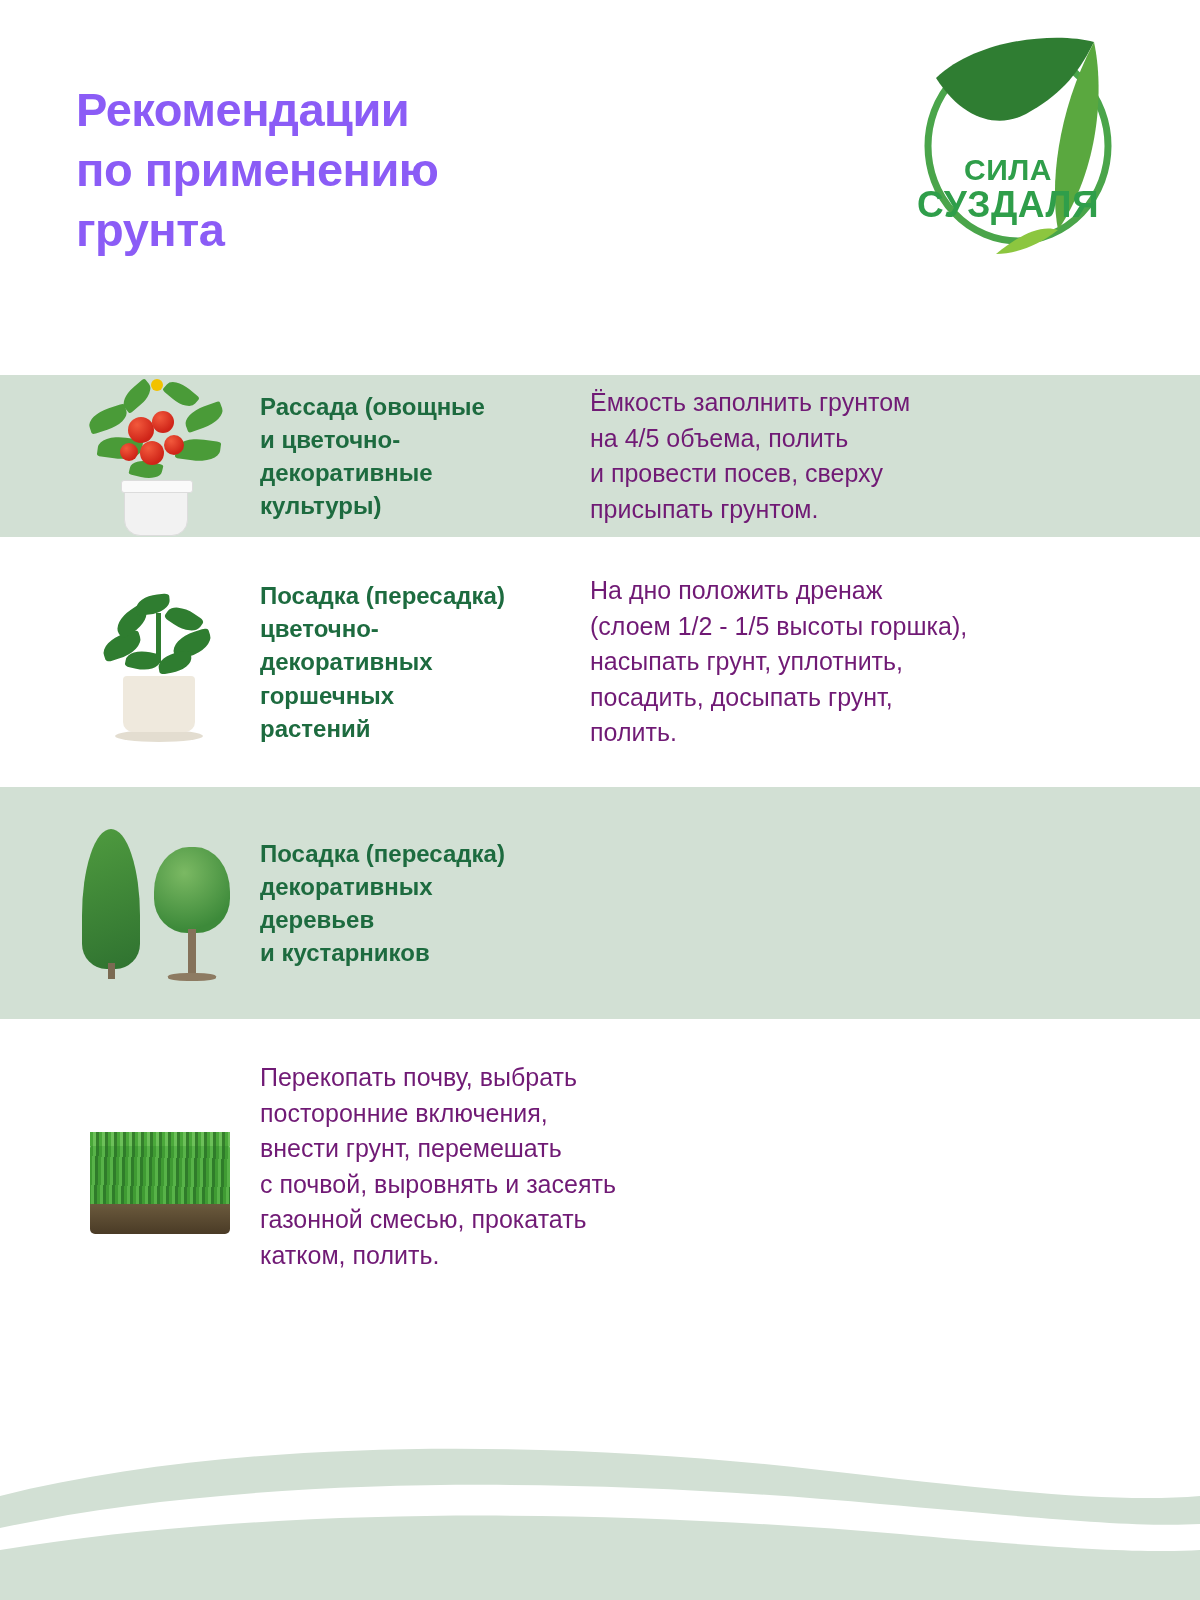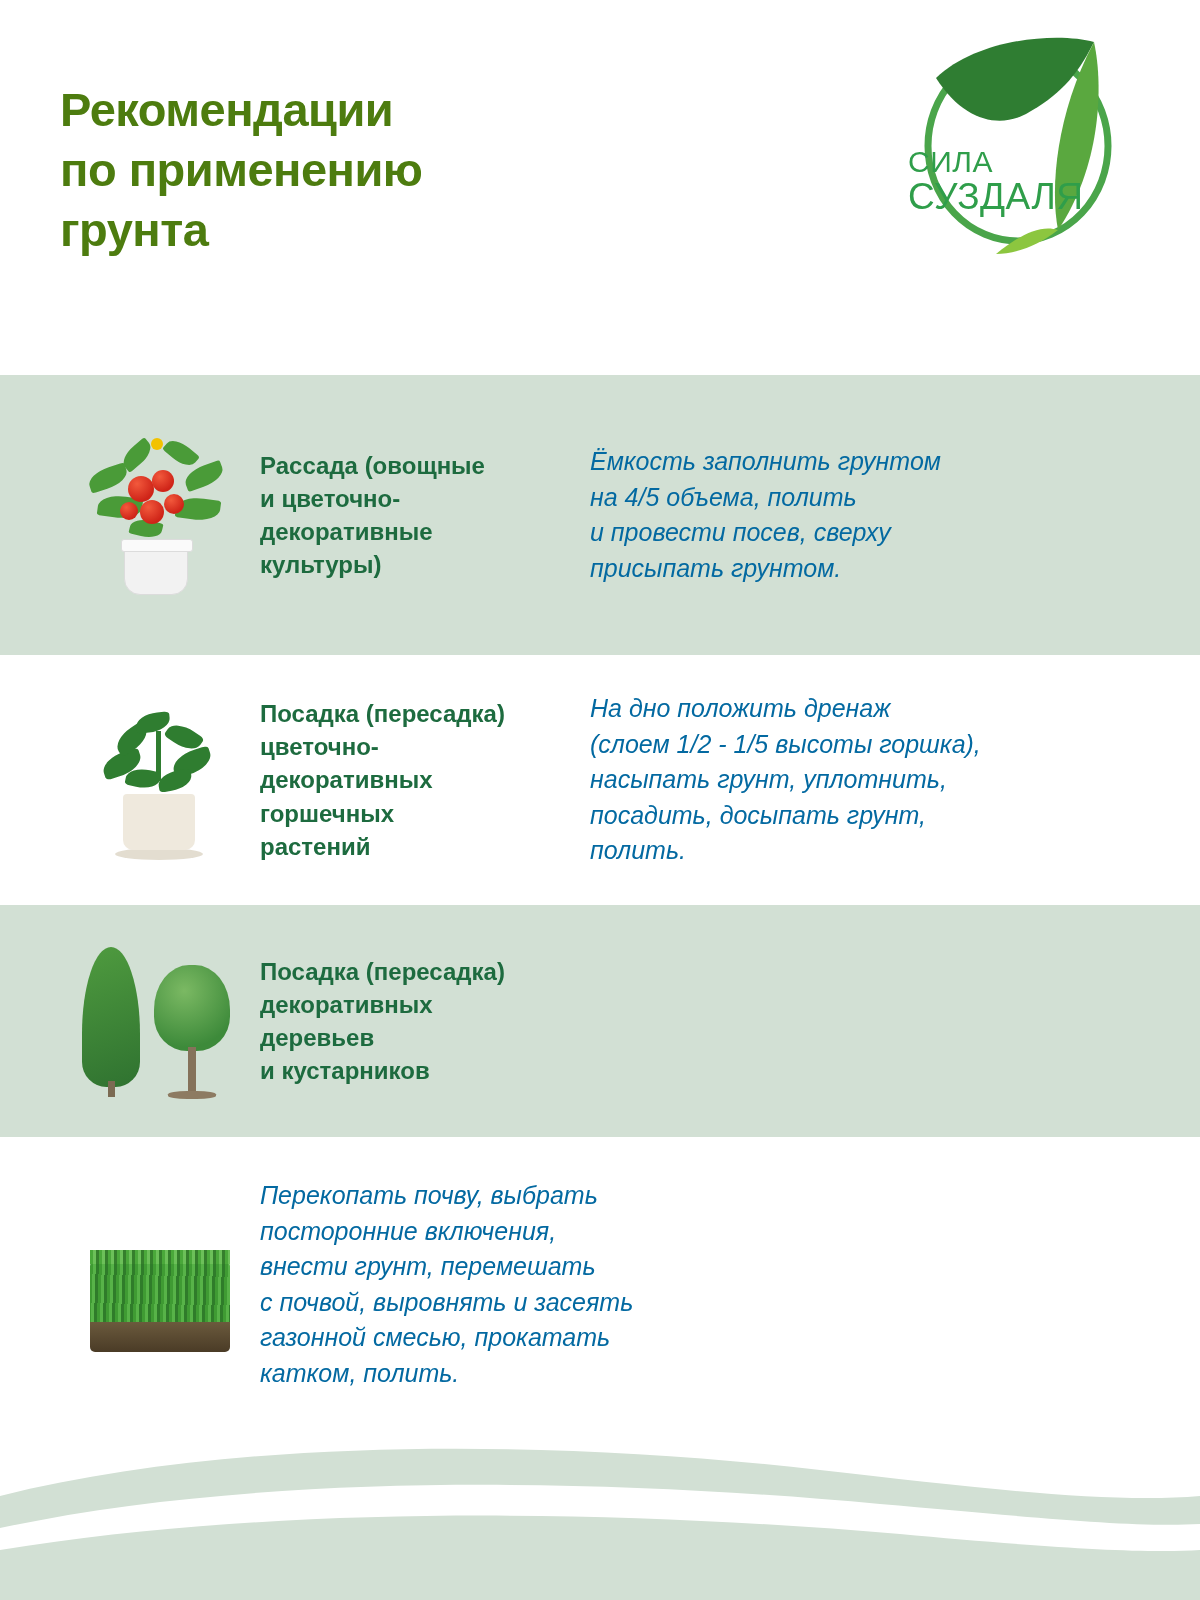--- a/index.html
+++ b/index.html
@@ -26,41 +26,43 @@
   .header {
     position: relative;
     height: 375px;
     box-sizing: border-box;
     padding: 80px 60px 0 60px;
   }
   .title {
     font-size: 47px;
     line-height: 1.28;
     font-weight: bold;
-    color: #4d7c0f;
+    color: #8b5cf6;
     letter-spacing: -0.5px;
     max-width: 620px;
     white-space: pre-line;
+    margin-left: 16px;
   }
 
   .logo {
     position: absolute;
     right: 62px;
     top: 18px;
     width: 230px;
     height: 255px;
   }
   .logo svg { display: block; }
   .logo-text {
     position: absolute;
     left: 0;
-    top: 128px;
+    top: 136px;
     width: 200px;
+    text-align: center;
     color: #2f9e4a;
-    font-weight: normal;
+    font-weight: bold;
     letter-spacing: 0.5px;
     line-height: 1.05;
   }
   .logo-text .l1 { font-size: 30px; display: block; }
   .logo-text .l2 { font-size: 37px; display: block; }
 
   
   .rows { position: relative; }
   .row {
     display: flex;
@@ -88,26 +90,25 @@
     font-weight: bold;
     color: #1d6b3f;
     white-space: pre-line;
     padding-right: 20px;
     box-sizing: border-box;
   }
   .cell-text {
     flex: 1;
     font-size: 25px;
     line-height: 1.42;
-    color: #0369a1;
+    color: #701a75;
     white-space: pre-line;
-    font-style: italic;
-  }
-
-  .row-1 { height: 280px; }
+  }
+
+  .row-1 { height: 162px; }
   .row-2 { height: 250px; }
   .row-3 { height: 232px; }
   .row-4 { height: 295px; }
 
   
   .art { position: relative; width: 180px; height: 175px; }
 
   
   .tomato-pot {
     position: absolute;

